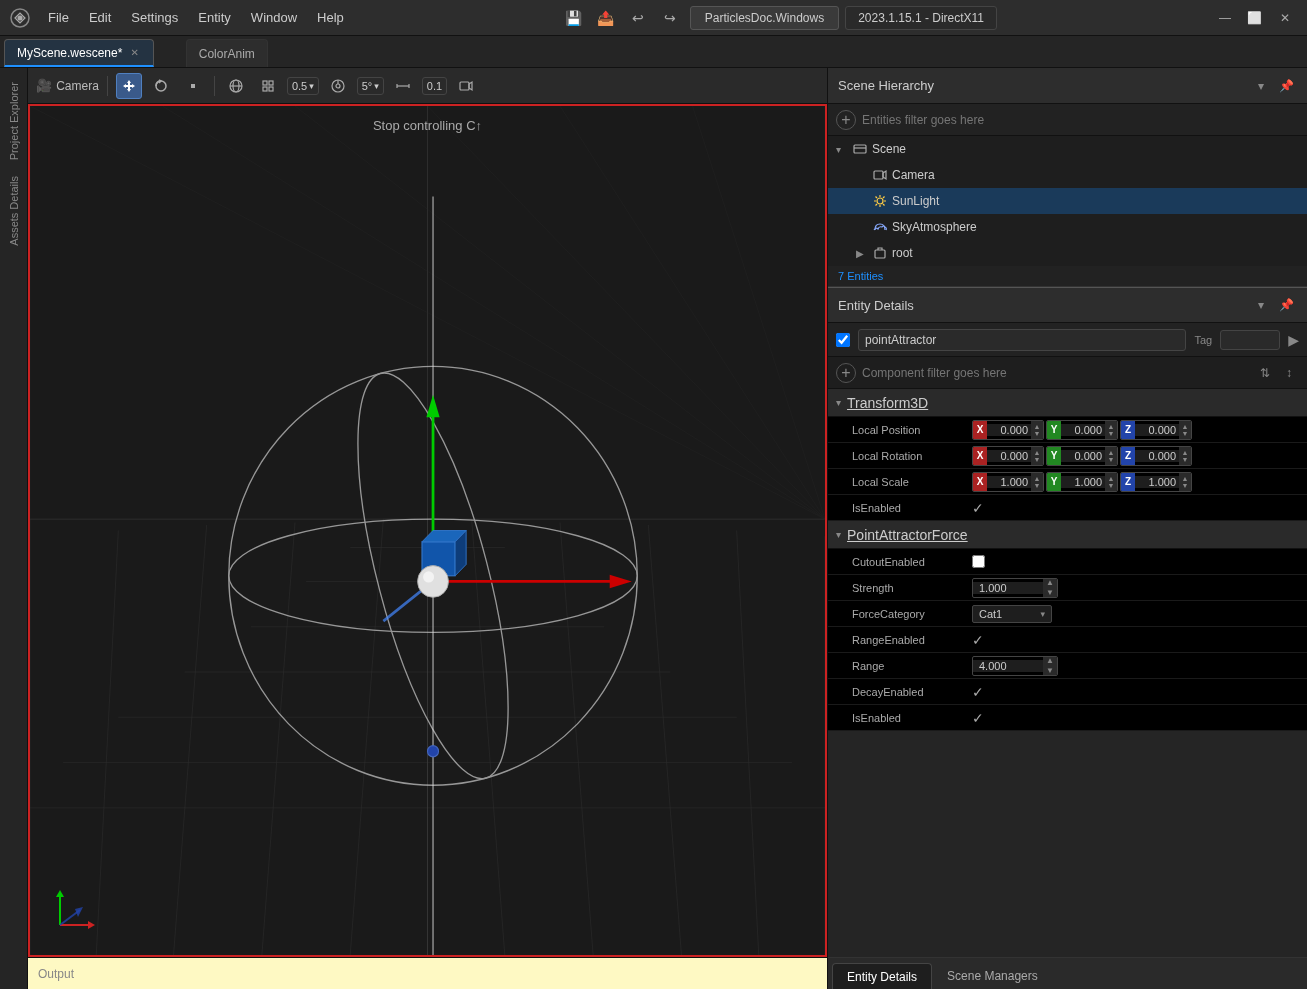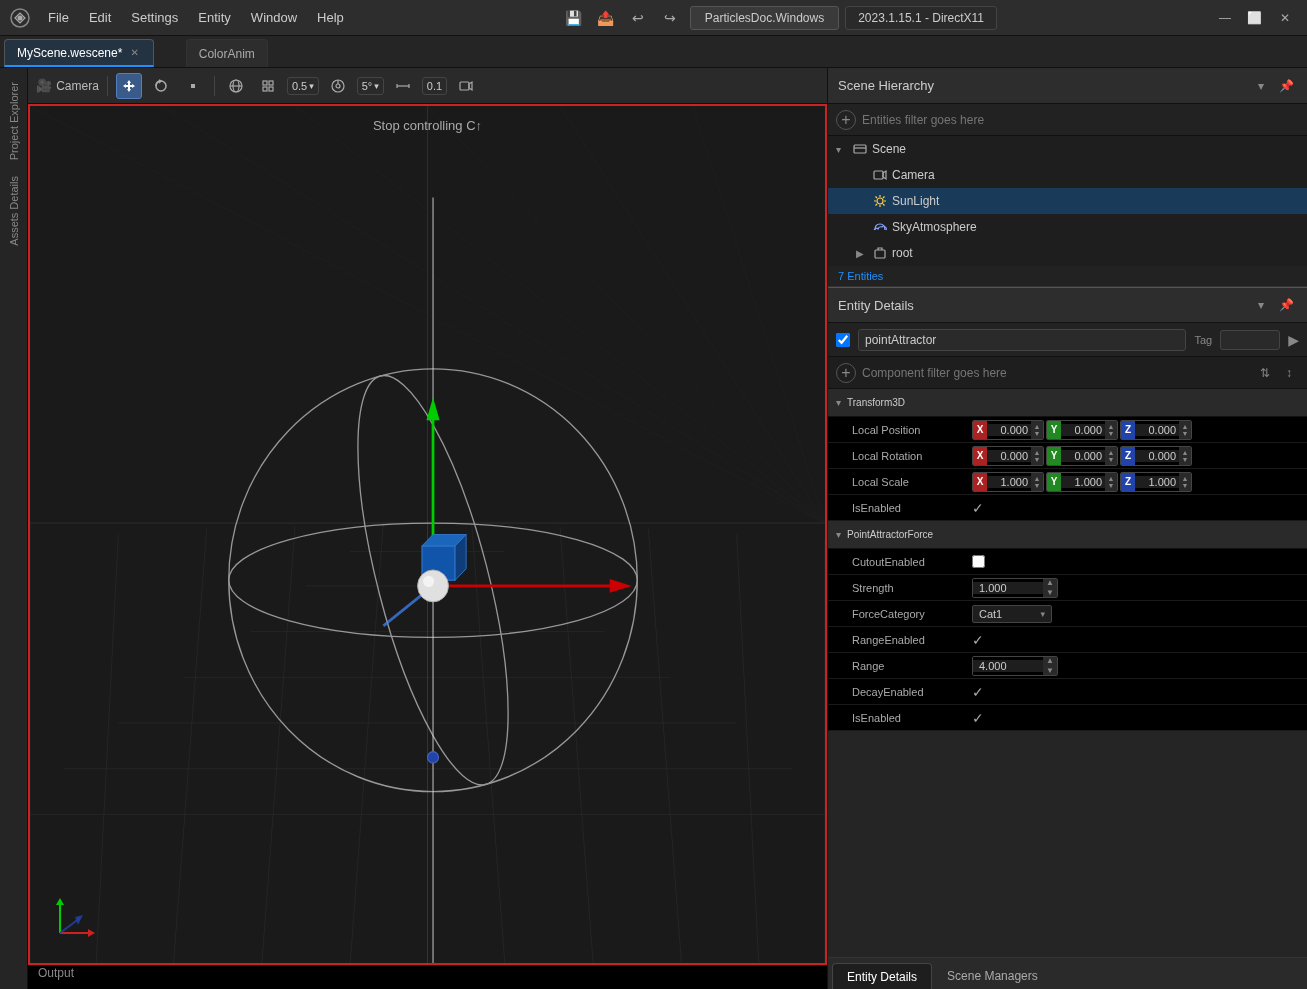--- a/index.html
+++ b/index.html
@@ -250,24 +250,25 @@
       position: absolute;
       bottom: 20px;
       left: 20px;
       width: 60px;
       height: 60px;
       pointer-events: none;
     }
 
     
     .output-bar {
-      height: 24px;
-      background: #000000;
+      height: 32px;
+      background: #fef9c3;
       border-top: 1px solid #111;
       display: flex;
+      align-items: center;
       padding: 0 10px;
       color: #888;
       font-size: 12px;
       flex-shrink: 0;
     }
 
     
     .right-panel {
       width: 480px;
       background: #252525;
@@ -467,23 +468,24 @@
       height: 28px;
       background: #2a2a2a;
       border-bottom: 1px solid #111;
       display: flex;
       align-items: center;
       padding: 0 8px;
       gap: 6px;
       cursor: pointer;
     }
     .comp-section-title {
-      font-size: 10px;
+      font-size: 14px;
       color: #ccc;
       font-weight: 500;
+      text-decoration: underline;
     }
 
     .prop-row {
       height: 26px;
       display: flex;
       align-items: center;
       padding: 0 0 0 24px;
       border-bottom: 1px solid #1a1a1a;
       background: #000000;
     }

